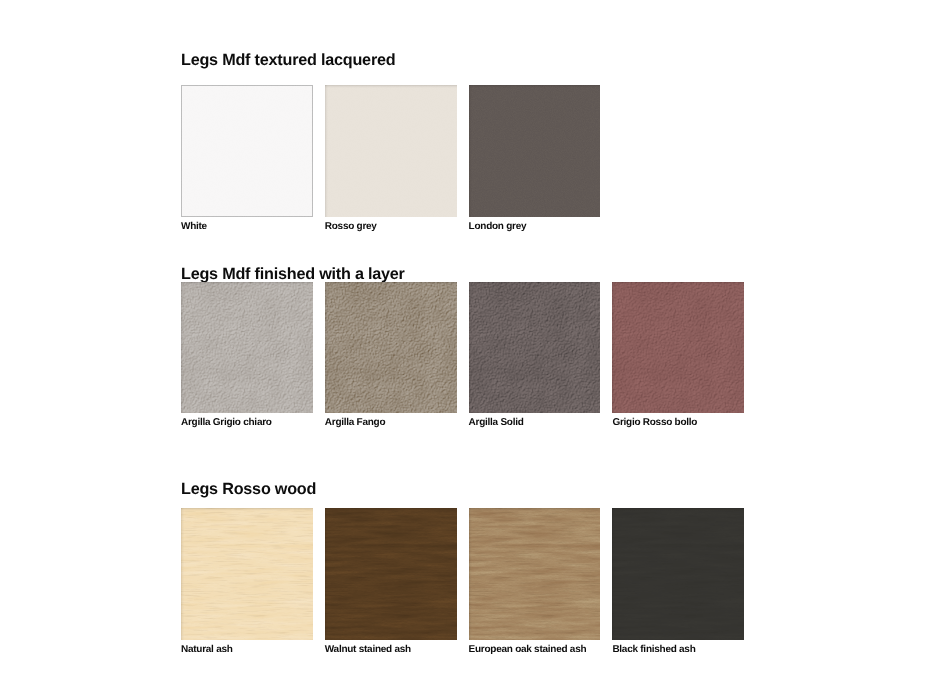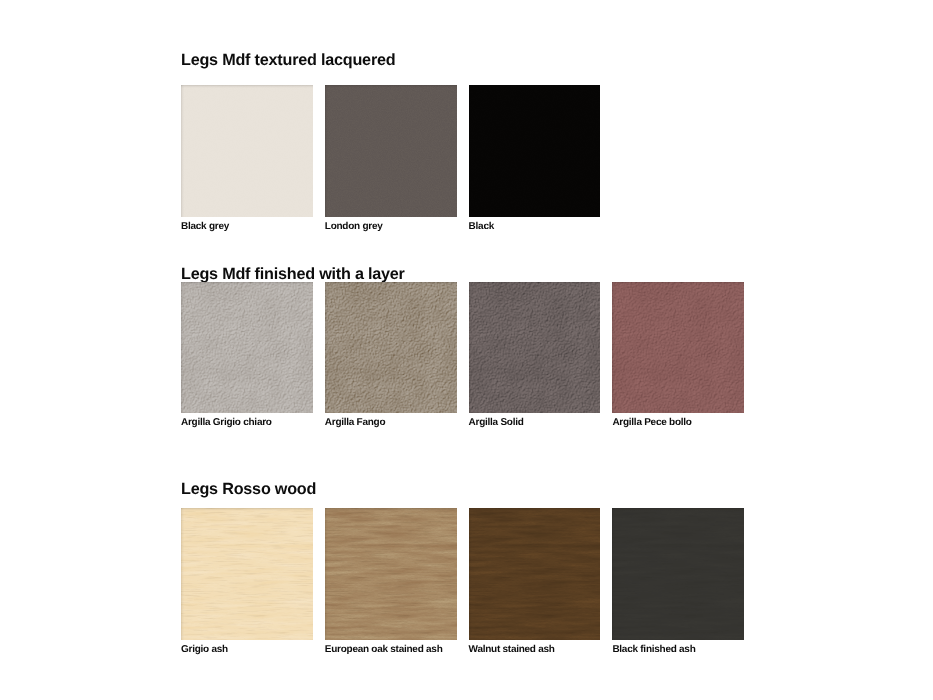--- a/index.html
+++ b/index.html
@@ -118,50 +118,49 @@
     </filter>
   </defs>
 </svg>
 
 <div class="page">
 
   <div class="section" id="sec0" style="top:52px">
     <div class="section-title">Legs Mdf textured lacquered</div>
     <div class="swatch-row" style="top:33px">
 
+      <div class="swatch">
+        <div class="chip finish-lacquer" style="background: rgb(248, 247, 247); box-shadow: rgb(189, 189, 189) 0px 0px 0px 1px inset;">
+            <svg class="tex" width="132" height="132" viewBox="0 0 132 132" style="opacity: 0.5;">
+              <rect width="132" height="132" filter="url(#fLacquer)"></rect>
+            </svg>
+          </div>
+        <div class="chip-label">White</div>
+      </div>
 
       <div class="swatch">
         <div class="chip finish-lacquer" style="background: rgb(233, 227, 218);">
             <svg class="tex" width="132" height="132" viewBox="0 0 132 132" style="opacity: 0.5;">
               <rect width="132" height="132" filter="url(#fLacquer)"></rect>
             </svg>
             <div class="edge"></div>
           </div>
-        <div class="chip-label">Black grey</div>
+        <div class="chip-label">Rosso grey</div>
       </div>
 
       <div class="swatch">
         <div class="chip finish-lacquer" style="background: rgb(97, 89, 85);">
             <svg class="tex" width="132" height="132" viewBox="0 0 132 132" style="opacity: 0.5;">
               <rect width="132" height="132" filter="url(#fLacquer)"></rect>
             </svg>
             <div class="edge"></div>
           </div>
         <div class="chip-label">London grey</div>
       </div>
 
-      <div class="swatch">
-        <div class="chip finish-lacquer" style="background: rgb(6, 5, 4);">
-            <svg class="tex" width="132" height="132" viewBox="0 0 132 132" style="opacity: 0.5;">
-              <rect width="132" height="132" filter="url(#fLacquer)"></rect>
-            </svg>
-            <div class="edge"></div>
-          </div>
-        <div class="chip-label">Black</div>
-      </div>
 
     </div>
   </div>
 
   <div class="section" id="sec1" style="top:265.5px">
     <div class="section-title">Legs Mdf finished with a layer</div>
     <div class="swatch-row" style="top:16px">
 
       <div class="swatch">
         <div class="chip finish-plaster" style="background: rgb(183, 178, 173);">
@@ -193,70 +192,70 @@
         <div class="chip-label">Argilla Solid</div>
       </div>
 
       <div class="swatch">
         <div class="chip finish-plaster" style="background: rgb(140, 94, 92);">
             <svg class="tex" width="132" height="132" viewBox="0 0 132 132" style="opacity: 0.34;">
               <rect width="132" height="132" filter="url(#fPlaster)"></rect>
             </svg>
             <div class="edge"></div>
           </div>
-        <div class="chip-label">Argilla Pece bollo</div>
+        <div class="chip-label">Grigio Rosso bollo</div>
       </div>
 
     </div>
   </div>
 
   <div class="section" id="sec2" style="top:480.5px">
     <div class="section-title">Legs Rosso wood</div>
     <div class="swatch-row" style="top:27.5px">
 
       <div class="swatch">
         <div class="chip finish-wood" style="background: rgb(244, 224, 187);">
             <svg class="tex" width="132" height="132" viewBox="0 0 132 132" style="opacity: 0.7;">
               <rect width="132" height="132" filter="url(#fWood)"></rect>
             </svg>
             <svg class="grain" width="132" height="132" viewBox="0 0 132 132" style="opacity: 0.14;">
               <rect width="132" height="132" filter="url(#fWoodLines)"></rect>
             </svg>
             <div class="edge"></div>
           </div>
-        <div class="chip-label">Grigio ash</div>
+        <div class="chip-label">Natural ash</div>
+      </div>
+
+      <div class="swatch">
+        <div class="chip finish-wood" style="background: rgb(92, 64, 34);">
+            <svg class="tex" width="132" height="132" viewBox="0 0 132 132" style="opacity: 0.55;">
+              <rect width="132" height="132" filter="url(#fWood)"></rect>
+            </svg>
+            <svg class="grain" width="132" height="132" viewBox="0 0 132 132" style="opacity: 0.18;">
+              <rect width="132" height="132" filter="url(#fWoodLines)"></rect>
+            </svg>
+            <div class="edge"></div>
+          </div>
+        <div class="chip-label">Walnut stained ash</div>
       </div>
 
       <div class="swatch">
         <div class="chip finish-wood" style="background: rgb(171, 143, 106);">
             <svg class="tex" width="132" height="132" viewBox="0 0 132 132" style="opacity: 0.72;">
               <rect width="132" height="132" filter="url(#fWood)"></rect>
             </svg>
             <svg class="grain" width="132" height="132" viewBox="0 0 132 132" style="opacity: 0.2;">
               <rect width="132" height="132" filter="url(#fWoodLines)"></rect>
             </svg>
             <div class="edge"></div>
           </div>
         <div class="chip-label">European oak stained ash</div>
       </div>
 
       <div class="swatch">
-        <div class="chip finish-wood" style="background: rgb(92, 64, 34);">
-            <svg class="tex" width="132" height="132" viewBox="0 0 132 132" style="opacity: 0.55;">
-              <rect width="132" height="132" filter="url(#fWood)"></rect>
-            </svg>
-            <svg class="grain" width="132" height="132" viewBox="0 0 132 132" style="opacity: 0.18;">
-              <rect width="132" height="132" filter="url(#fWoodLines)"></rect>
-            </svg>
-            <div class="edge"></div>
-          </div>
-        <div class="chip-label">Walnut stained ash</div>
-      </div>
-
-      <div class="swatch">
         <div class="chip finish-wood" style="background: rgb(54, 53, 49);">
             <svg class="tex" width="132" height="132" viewBox="0 0 132 132" style="opacity: 0.22;">
               <rect width="132" height="132" filter="url(#fWood)"></rect>
             </svg>
             <svg class="grain" width="132" height="132" viewBox="0 0 132 132" style="opacity: 0.07;">
               <rect width="132" height="132" filter="url(#fWoodLines)"></rect>
             </svg>
             <div class="edge"></div>
           </div>
         <div class="chip-label">Black finished ash</div>

